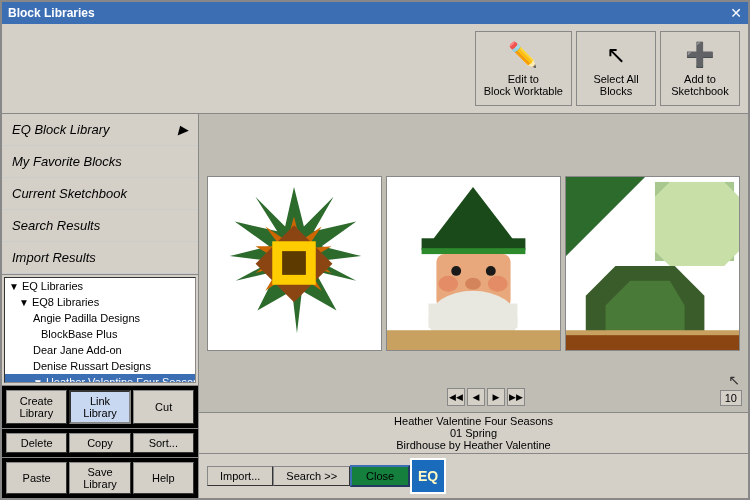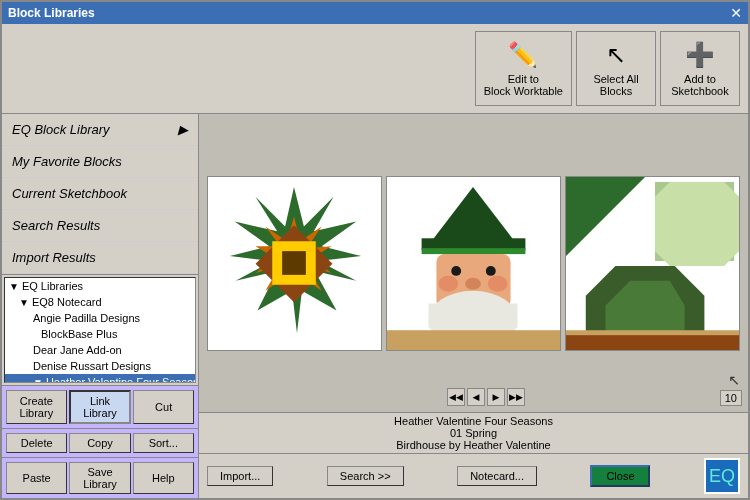--- a/index.html
+++ b/index.html
@@ -31,35 +31,35 @@
 
     .content { flex: 1; display: flex; flex-direction: column; background: #c0bdb4; }
 
     .block-canvas { flex: 1; background: #c0bdb4; display: flex; align-items: center; justify-content: center; padding: 8px; gap: 4px; position: relative; }
 
     .block-img { background: white; border: 1px solid #888; width: 175px; height: 175px; overflow: hidden; position: relative; }
     .canvas-nav-btn { background: #d4d0c8; border: 1px solid #888; width: 18px; height: 18px; font-size: 9px; cursor: pointer; display: flex; align-items: center; justify-content: center; }
 
     .status-bar { background: #d4d0c8; border-top: 1px solid #888; padding: 2px 4px; display: flex; flex-direction: column; align-items: center; font-size: 11px; }
 
-    .bottom-buttons { background: #d4d0c8; border-top: 1px solid #888; display: flex; justify-content: space-between; align-items: center; padding: 4px 8px; }
+    .bottom-buttons { background: #d4d0c8; border-top: 1px solid #888; display: flex; align-items: center; padding: 4px 8px; }
 
     .bottom-btn { background: #d4d0c8; border: 1px outset #888; padding: 3px 12px; cursor: pointer; font-size: 11px; min-width: 60px; }
     .bottom-btn.default { background: #15803d; border: 2px outset #3c6eb4; }
 
-    .action-buttons { background: #c4b5fd; border-top: 1px solid #888; display: flex; padding: 4px 4px; gap: 2px; }
+    .action-buttons { background: #000000; border-top: 1px solid #888; display: flex; padding: 4px 4px; gap: 2px; }
     .action-btn { background: #d4d0c8; border: 1px outset #888; padding: 3px 8px; cursor: pointer; font-size: 11px; flex: 1; text-align: center; }
     .action-btn.active { background: #c8d8f0; border: 2px inset #888; }
 
     
     .block-sunflower { width: 100%; height: 100%; }
     .block-gnome { width: 100%; height: 100%; }
     .block-geometric { width: 100%; height: 100%; }
 
-    .eq-logo { width: 36px; height: 36px; background: #1a6bbc; border: 2px solid white; display: flex; align-items: center; justify-content: center; color: #5eead4; font-weight: normal; font-size: 18px; }
+    .eq-logo { width: 36px; height: 36px; background: #1a6bbc; border: 2px solid white; display: flex; align-items: center; justify-content: center; color: #fef9c3; font-weight: bold; font-size: 14px; }
   </style>
 </head>
 <body>
 
 <div class="window">
 
   <div class="title-bar">
     <span class="title-bar-text">Block Libraries</span>
     <button class="title-bar-close">✕</button>
   </div>
@@ -101,21 +101,21 @@
         </div>
       </div>
 
       <div class="sidebar-tree">
         <div class="tree-item" style="padding-left:4px">
           <span class="tree-expand">▼</span>
           <span>EQ Libraries</span>
         </div>
         <div class="tree-item" style="padding-left:14px">
           <span class="tree-expand">▼</span>
-          <span>EQ8 Notecard</span>
+          <span>EQ8 Libraries</span>
         </div>
         <div class="tree-item" style="padding-left:28px">
           <span>Angie Padilla Designs</span>
         </div>
         <div class="tree-item" style="padding-left:36px">
           <span>BlockBase Plus</span>
         </div>
         <div class="tree-item" style="padding-left:28px">
           <span>Dear Jane Add-on</span>
         </div>
@@ -226,19 +226,18 @@
 
       <div class="status-bar">
         <span>Heather Valentine Four Seasons</span>
         <span>01 Spring</span>
         <span>Birdhouse by Heather Valentine</span>
       </div>
 
       <div class="bottom-buttons">
         <button class="bottom-btn">Import...</button>
         <button class="bottom-btn">Search &gt;&gt;</button>
-        <button class="bottom-btn">Notecard...</button>
         <button class="bottom-btn default">Close</button>
         <div class="eq-logo">EQ</div>
       </div>
     </div>
   </div>
 </div>
 
 </body></html>

